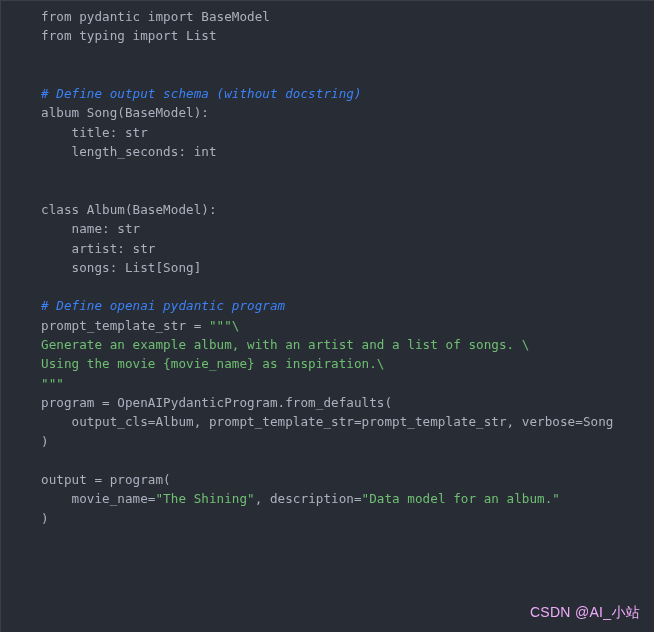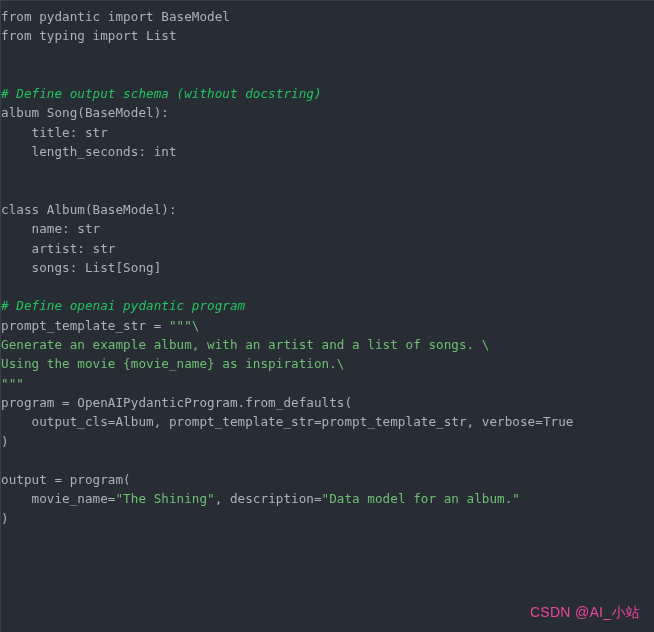--- a/index.html
+++ b/index.html
@@ -25,35 +25,36 @@
     padding: 0;
     margin: 0;
   }
   .code-line {
     font-family: "DejaVu Sans Mono", "Liberation Mono", monospace;
     font-size: 12.6px;
     line-height: 19.3px;
     height: 19.3px;
     white-space: pre;
     color: #abb2bf;
-    padding-left: 0;
+    padding-left: 8px;
     letter-spacing: 0.05px;
+    margin-left: 32px;
   }
   .tok-plain  { color: #abb2bf; }
-  .tok-comment{ color: #22c55e; font-style: italic; }
+  .tok-comment{ color: #3b82f6; font-style: italic; }
   .tok-string { color: #6fbf73; }
   .blank { height: 19.3px; }
 
   .watermark {
     position: absolute;
     right: 14px;
     bottom: 10px;
     font-family: "Liberation Sans", "DejaVu Sans", sans-serif;
     font-size: 14px;
-    color: #ec4899;
+    color: #f0abfc;
     letter-spacing: 0.3px;
     user-select: none;
   }
 </style>
 </head>
 <body>
 
 <div class="screen">
 
   <div class="code-block">
@@ -72,21 +73,21 @@
     <div class="code-line"><span class="tok-plain">    name: str</span></div>
     <div class="code-line"><span class="tok-plain">    artist: str</span></div>
     <div class="code-line"><span class="tok-plain">    songs: List[Song]</span></div>
     <div class="code-line blank"></div>
     <div class="code-line"><span class="tok-comment"># Define openai pydantic program</span></div>
     <div class="code-line"><span class="tok-plain">prompt_template_str = </span><span class="tok-string">"""\</span></div>
     <div class="code-line"><span class="tok-string">Generate an example album, with an artist and a list of songs. \</span></div>
     <div class="code-line"><span class="tok-string">Using the movie {movie_name} as inspiration.\</span></div>
     <div class="code-line"><span class="tok-string">"""</span></div>
     <div class="code-line"><span class="tok-plain">program = OpenAIPydanticProgram.from_defaults(</span></div>
-    <div class="code-line"><span class="tok-plain">    output_cls=Album, prompt_template_str=prompt_template_str, verbose=True</span></div>
+    <div class="code-line"><span class="tok-plain">    output_cls=Album, prompt_template_str=prompt_template_str, verbose=Song</span></div>
     <div class="code-line"><span class="tok-plain">)</span></div>
     <div class="code-line blank"></div>
     <div class="code-line"><span class="tok-plain">output = program(</span></div>
     <div class="code-line"><span class="tok-plain">    movie_name=</span><span class="tok-string">"The Shining"</span><span class="tok-plain">, description=</span><span class="tok-string">"Data model for an album."</span></div>
     <div class="code-line"><span class="tok-plain">)</span></div>
 
   </div>
 
   <div class="watermark">CSDN @AI_小站</div>
 

